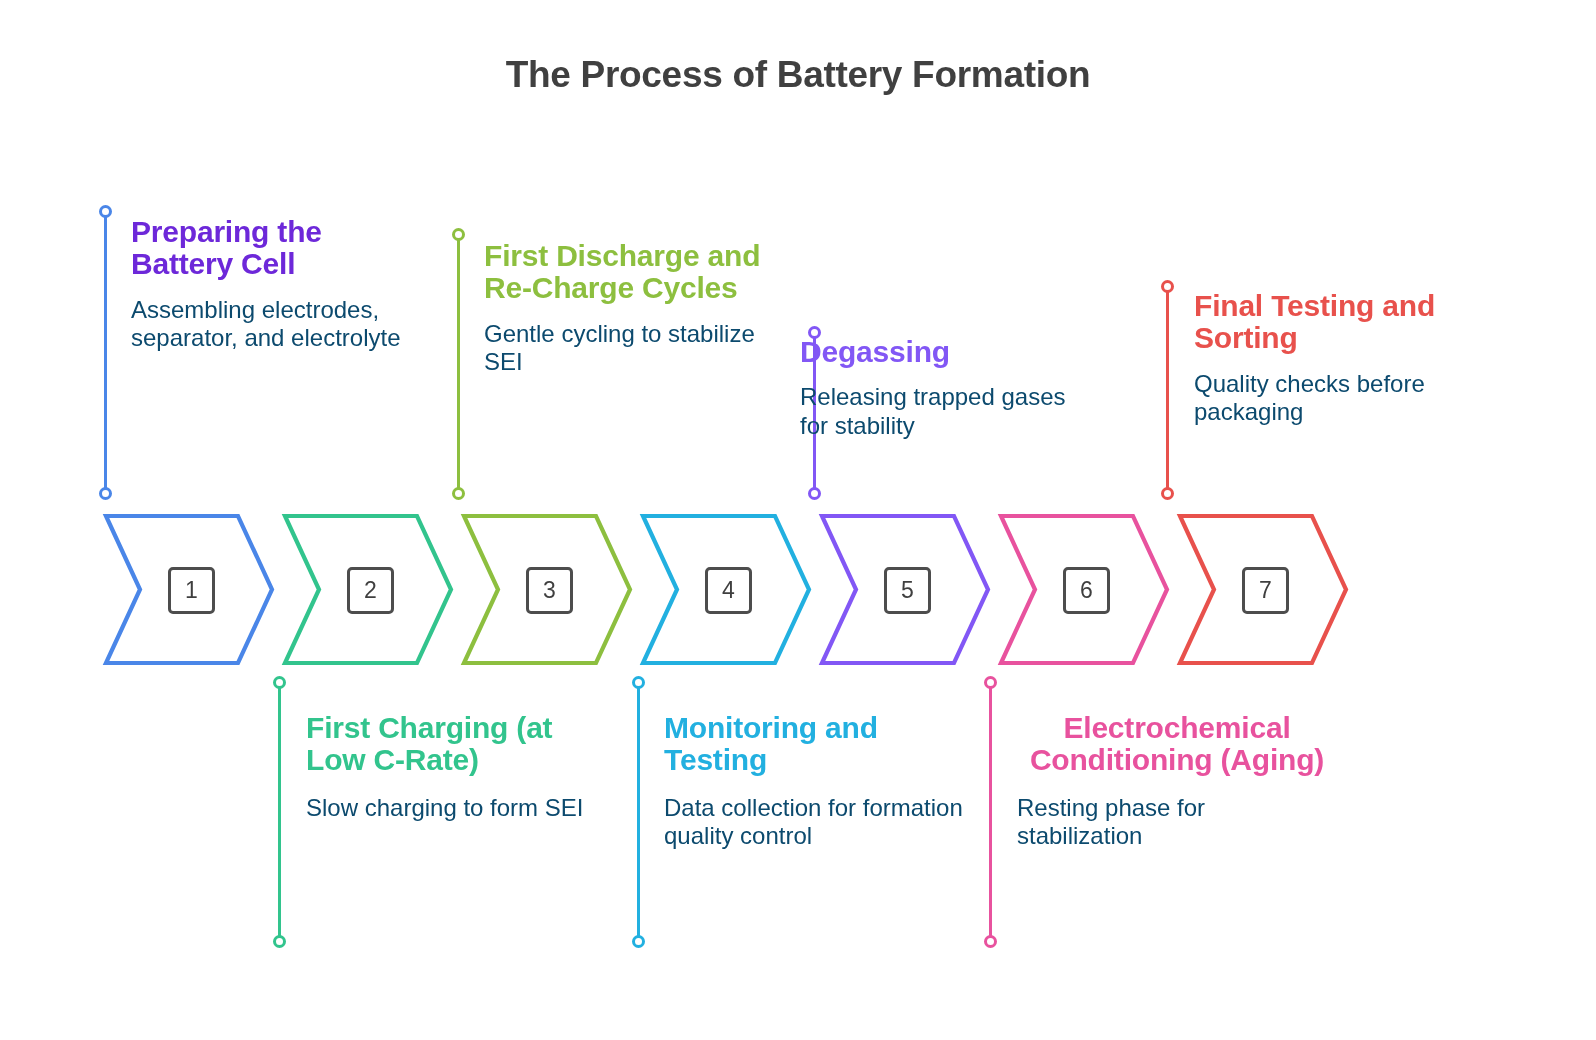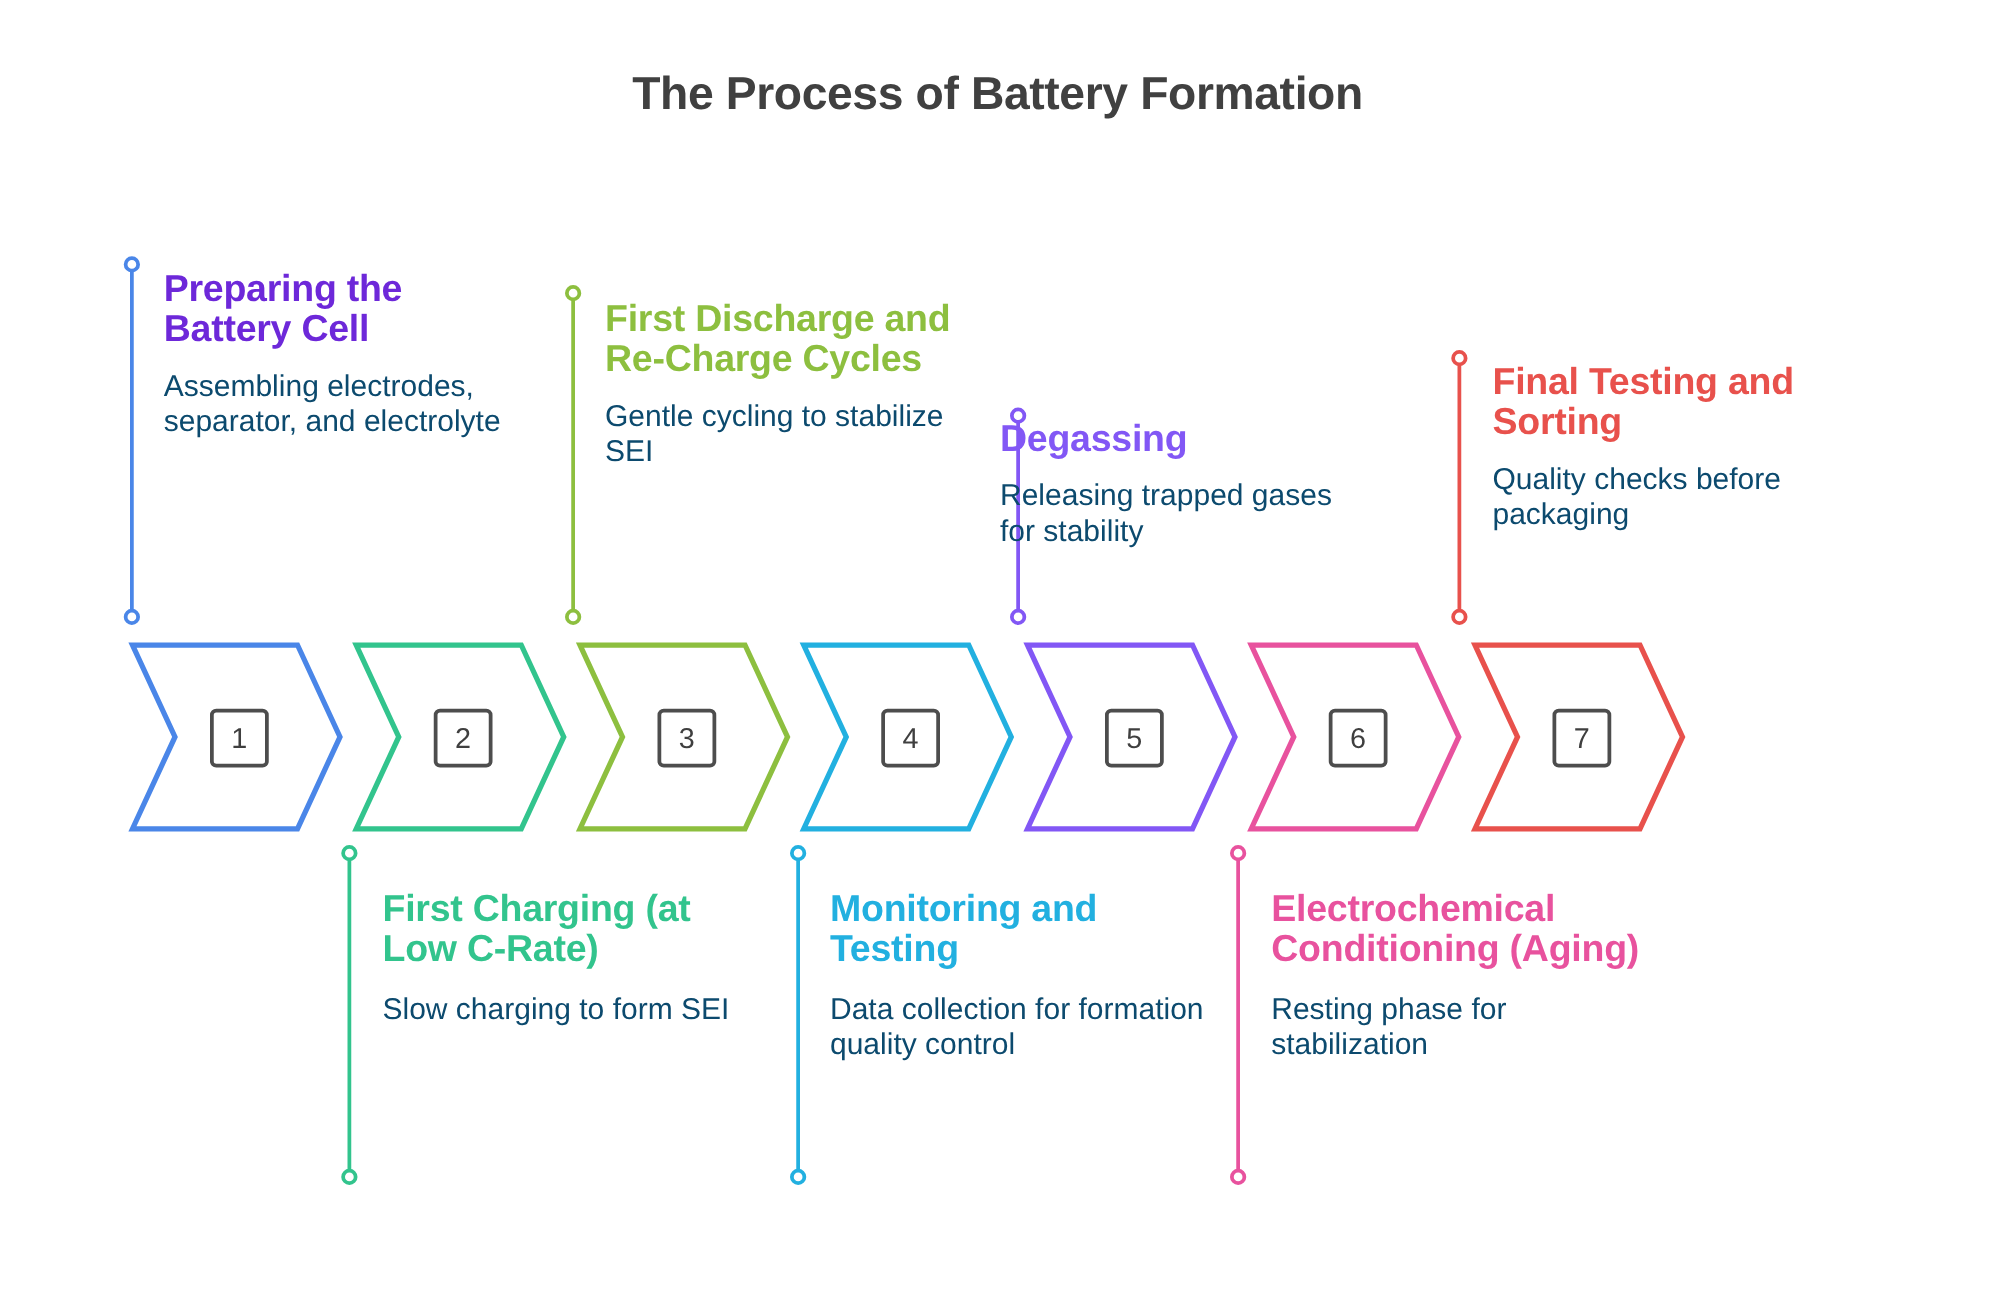--- a/index.html
+++ b/index.html
@@ -151,21 +151,21 @@
     <div class="heading" style="color:#e8514c;">Final Testing and Sorting</div>
     <div class="desc">Quality checks before packaging</div>
   </div>
 
   <div class="block below" style="left:664px; top:712px; width:300px;">
     <div class="heading" style="color:#22b0e0;">Monitoring and Testing</div>
     <div class="desc">Data collection for formation quality control</div>
   </div>
 
   <div class="block below" style="left:1017px; top:712px; width:320px;">
-    <div class="heading" style="color:#e8529e;">Electrochemical Conditioning (Aging)</div>
+    <div class="heading" style="color:#e8529e;text-align:center;">Electrochemical Conditioning (Aging)</div>
     <div class="desc">Resting phase for stabilization</div>
   </div>
 
   <div id="chevron-row">
 
     <div class="chevron" style="left:0px;">
       <svg viewBox="0 0 178 155" preserveAspectRatio="none">
         <path d="M 6 4 L 138 4 L 172 77.5 L 138 151 L 6 151 L 40 77.5 Z" fill="none" stroke="#4a86e8" stroke-width="4.2" stroke-linejoin="miter"></path>
       </svg>
       <div class="num-box" style="left:68px;">

